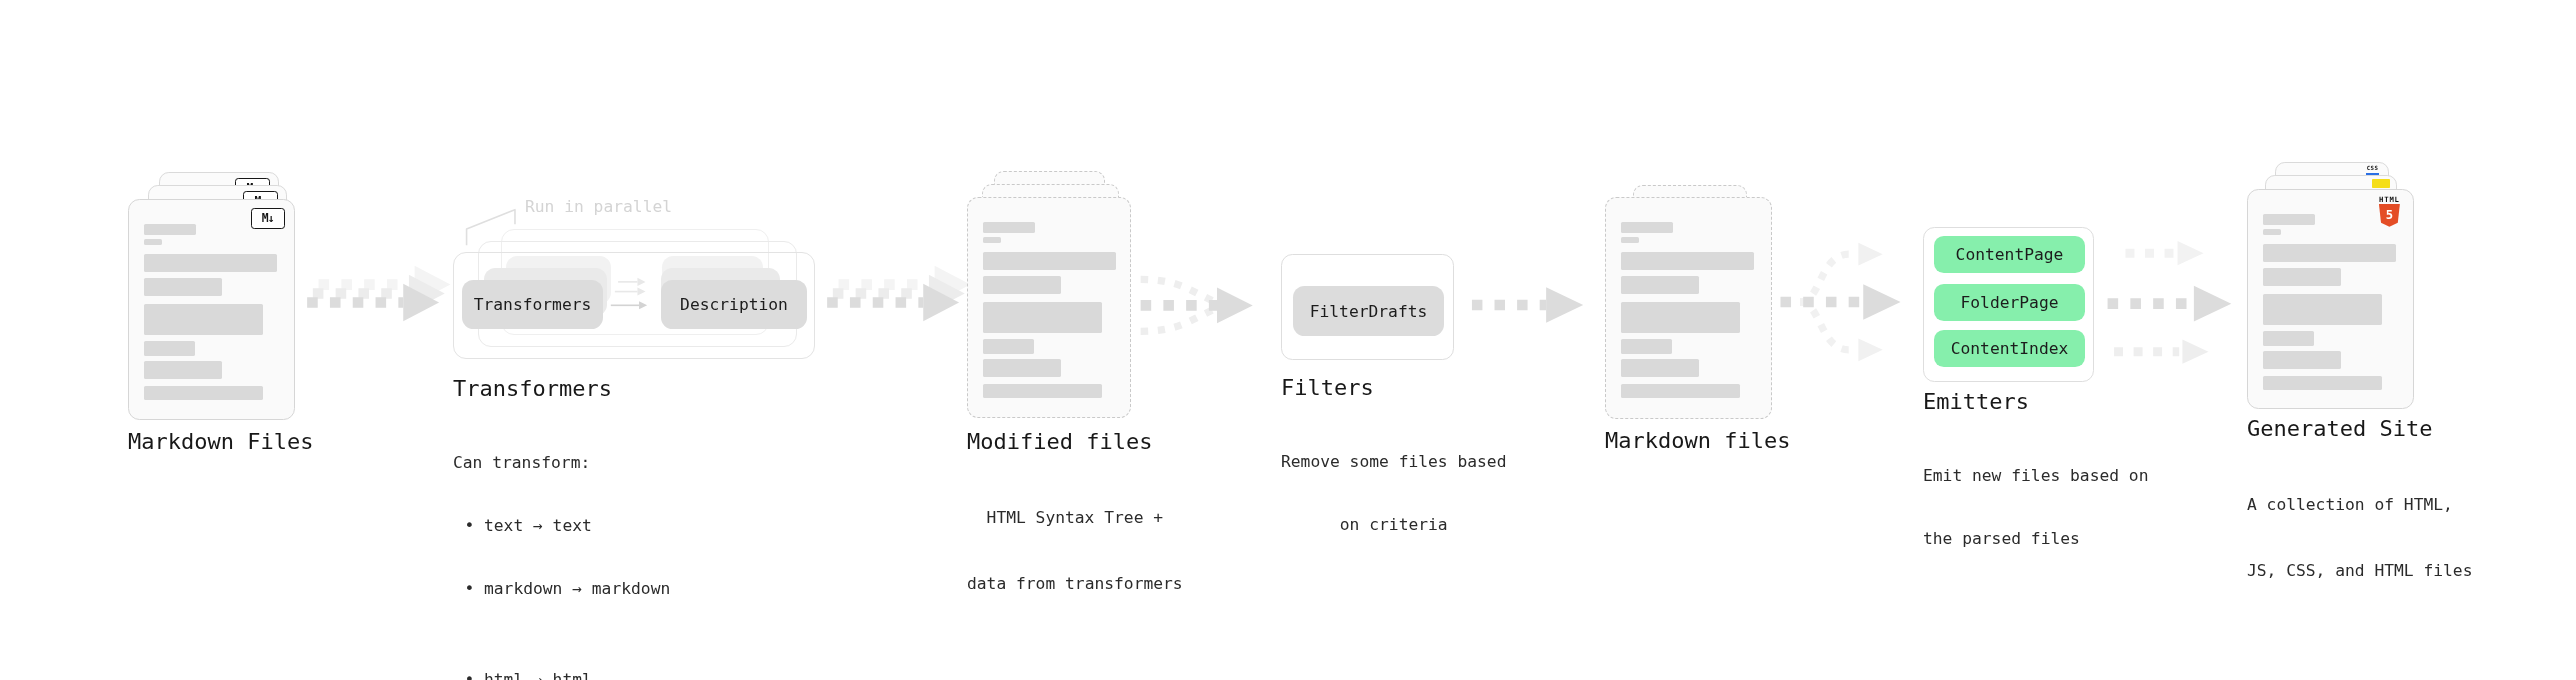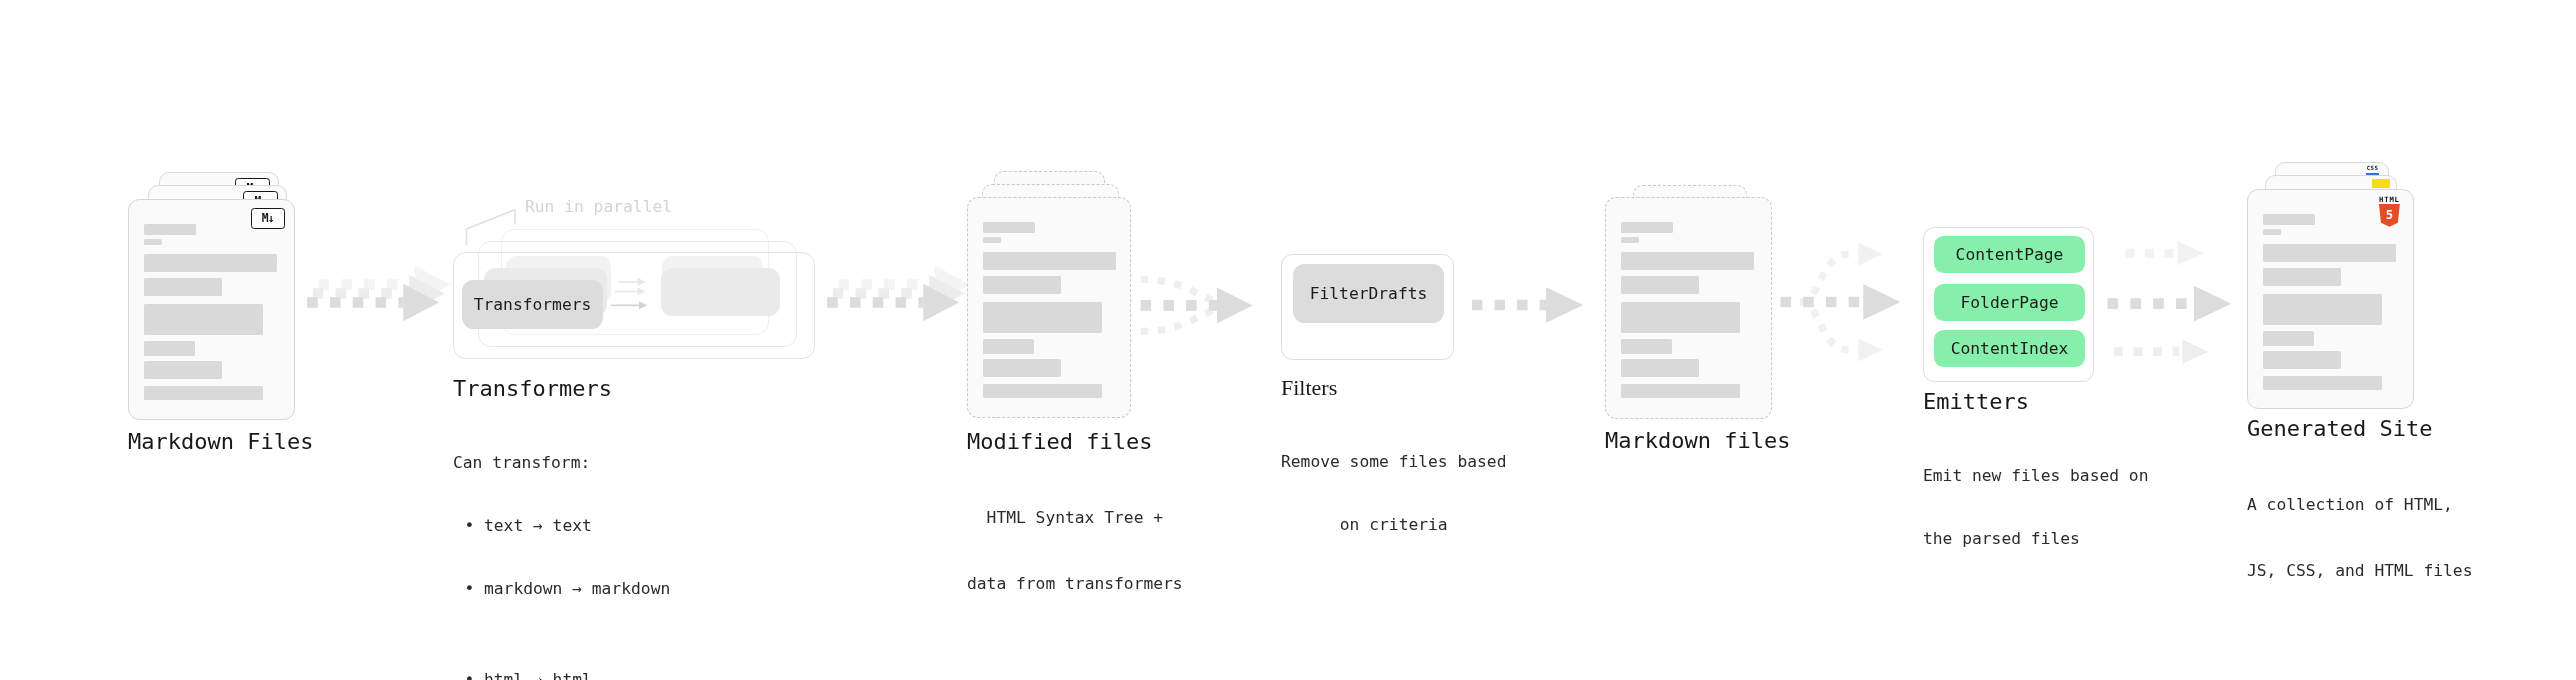--- a/index.html
+++ b/index.html
@@ -90,20 +90,21 @@
     <polyline points="8,56 8,36 68,12 68,30" fill="none" stroke="#dfdfdf" stroke-width="2" stroke-linejoin="round"></polyline>
   </svg>
   <div class="note" style="left:525px;top:197px;">Run in parallel</div>
 
   <div class="pill g3" style="left:506px;top:256px;width:105px;height:48px;"></div>
   <div class="pill g2" style="left:484px;top:268px;width:123px;height:48px;"></div>
   <div class="pill" style="left:462px;top:280px;width:141px;height:49px;">Transformers</div>
 
   <div class="pill g3" style="left:662px;top:256px;width:101px;height:48px;"></div>
   <div class="pill g2" style="left:661px;top:268px;width:119px;height:48px;"></div>
+  <div class="pill" style="left:661px;top:280px;width:146px;height:49px;">Description</div>
 
   <svg style="left:605px;top:273px;" width="52" height="42" viewBox="0 0 64 52">
     <g stroke="#e8e8e8" fill="#e8e8e8">
       <line x1="16" y1="11" x2="40" y2="11" stroke-width="2"></line>
         <polygon points="40,6 40,16 50,11" stroke="none"></polygon>
       <line x1="12" y1="23" x2="40" y2="23" stroke-width="2"></line>
         <polygon points="40,18 40,28 50,23" stroke="none"></polygon>
     </g>
     <g stroke="#d3d3d3" fill="#d3d3d3">
       <line x1="7" y1="40" x2="42" y2="40" stroke-width="2"></line>
@@ -159,22 +160,22 @@
       <path d="M8,14 C52,14 66,26 96,40"></path>
       <path d="M8,78 C52,78 66,66 96,52"></path>
     </g>
     <g stroke="#dcdcdc" fill="#dcdcdc">
       <line x1="8" y1="46" x2="102" y2="46" stroke-width="13" stroke-dasharray="13 15"></line>
         <polygon points="102,24 102,68 146,46" stroke="none"></polygon>
     </g>
   </svg>
 
   <div class="panel" style="left:1281px;top:254px;width:173px;height:106px;"></div>
-  <div class="pill" style="left:1293px;top:264px;width:151px;height:59px;">FilterDrafts</div>
-  <div class="heading" style="left:1281px;top:375px;font-family:Liberation Serif, serif;">Filters</div>
+  <div class="pill" style="left:1293px;top:286px;width:151px;height:50px;">FilterDrafts</div>
+  <div class="heading" style="left:1281px;top:375px;">Filters</div>
   <div class="bodytext" style="left:1281px;top:409px;text-align:center;">
     <div>Remove some files based</div>
     <div>on criteria</div>
   </div>
 
   <svg style="left:1465px;top:280px;" width="130" height="50" viewBox="0 0 160 62">
     <g stroke="#dcdcdc" fill="#dcdcdc">
       <line x1="8" y1="31" x2="100" y2="31" stroke-width="13" stroke-dasharray="13 15"></line>
         <polygon points="100,9 100,53 146,31" stroke="none"></polygon>
     </g>

